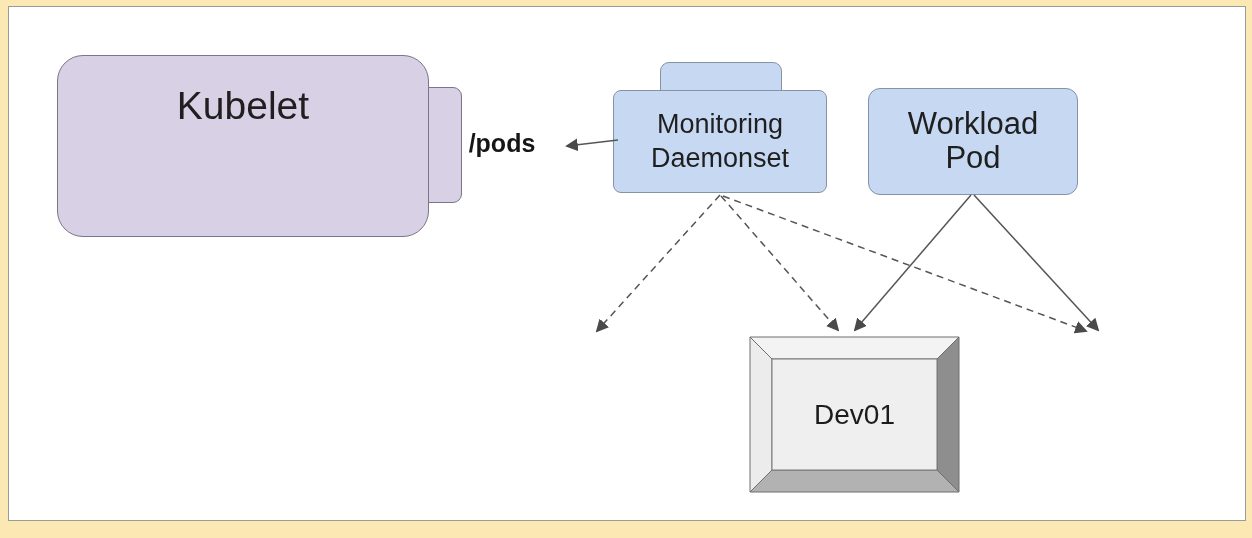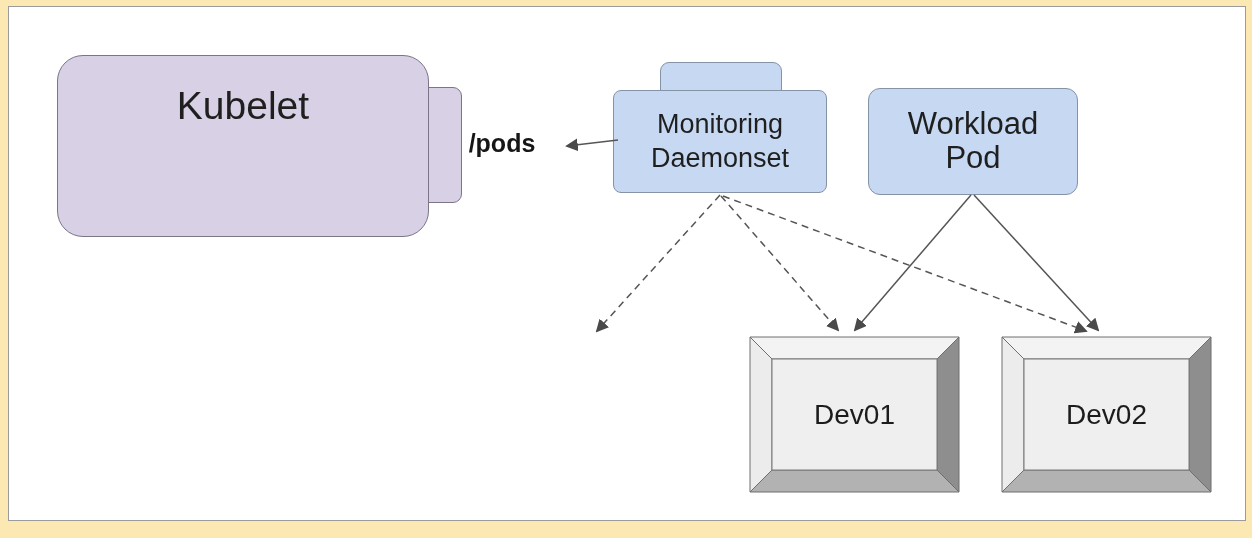--- a/index.html
+++ b/index.html
@@ -95,24 +95,14 @@
     <svg width="211" height="157" viewBox="0 0 211 157">
       <polygon points="1,1 210,1 188,23 23,23" fill="#F3F3F3" stroke="#6F6F6F" stroke-width="1"></polygon>
       <polygon points="1,1 23,23 23,134 1,156" fill="#ECECEC" stroke="#6F6F6F" stroke-width="1"></polygon>
       <polygon points="210,1 210,156 188,134 188,23" fill="#8E8E8E" stroke="#6F6F6F" stroke-width="1"></polygon>
       <polygon points="1,156 23,134 188,134 210,156" fill="#B2B2B2" stroke="#6F6F6F" stroke-width="1"></polygon>
       <rect x="23" y="23" width="165" height="111" fill="#EFEFEF" stroke="#787878" stroke-width="1"></rect>
     </svg>
     <div class="device-label">Dev01</div>
   </div>
 
-  <div class="device d2">
-    <svg width="211" height="157" viewBox="0 0 211 157">
-      <polygon points="1,1 210,1 188,23 23,23" fill="#F3F3F3" stroke="#6F6F6F" stroke-width="1"></polygon>
-      <polygon points="1,1 23,23 23,134 1,156" fill="#ECECEC" stroke="#6F6F6F" stroke-width="1"></polygon>
-      <polygon points="210,1 210,156 188,134 188,23" fill="#8E8E8E" stroke="#6F6F6F" stroke-width="1"></polygon>
-      <polygon points="1,156 23,134 188,134 210,156" fill="#B2B2B2" stroke="#6F6F6F" stroke-width="1"></polygon>
-      <rect x="23" y="23" width="165" height="111" fill="#EFEFEF" stroke="#787878" stroke-width="1"></rect>
-    </svg>
-    <div class="device-label">Dev02</div>
-  </div>
 
 </div>
 
 </body></html>

